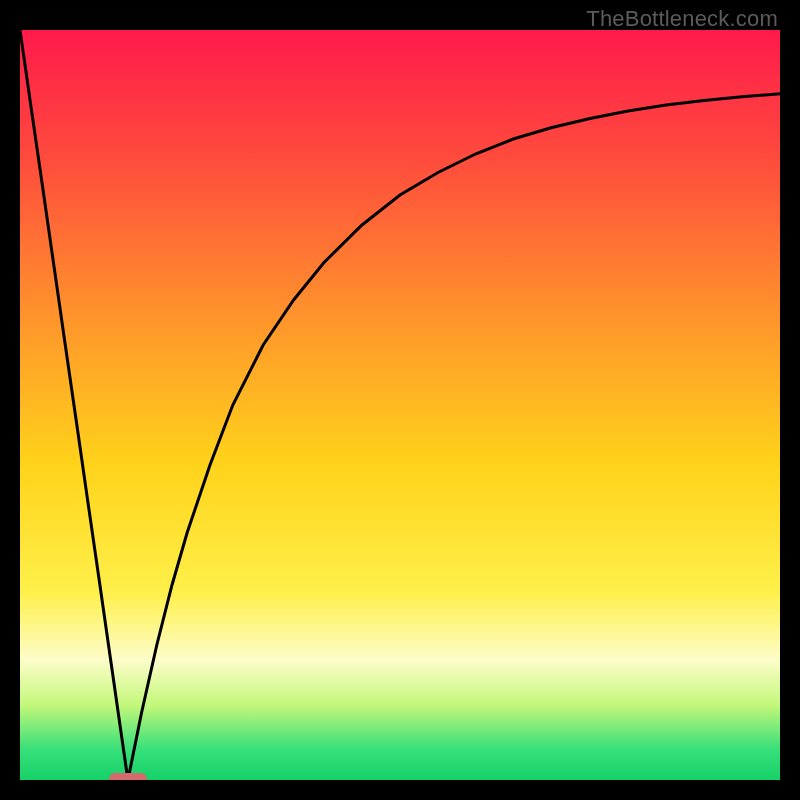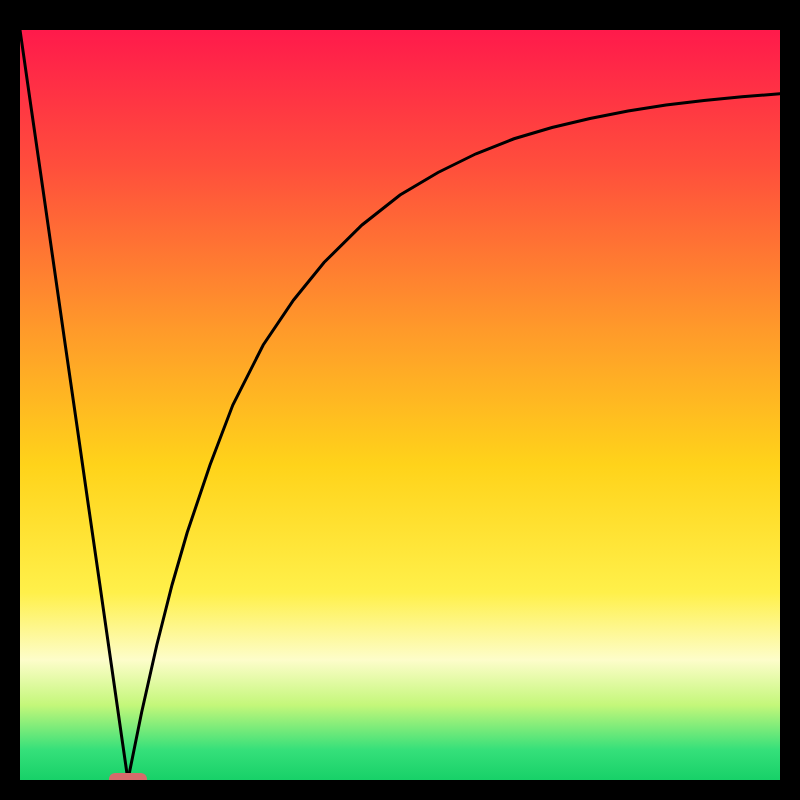--- a/index.html
+++ b/index.html
@@ -51,20 +51,21 @@
     height: 12px;
     background: #d66b6b;
     border-radius: 6px;
   }
 </style>
 </head>
 <body>
 
 <div class="frame">
 
+  <div class="watermark">TheBottleneck.com</div>
 
   <div class="plot-area">
     <svg class="gradient-bg" viewBox="0 0 760 750" preserveAspectRatio="none">
       <defs>
         <linearGradient id="bg-grad" x1="0" y1="0" x2="0" y2="1">
             <stop offset="0%" stop-color="#ff1a4b"></stop>
             <stop offset="18%" stop-color="#ff4e3c"></stop>
             <stop offset="40%" stop-color="#ff9a2a"></stop>
             <stop offset="58%" stop-color="#ffd31a"></stop>
             <stop offset="75%" stop-color="#fff04a"></stop>

